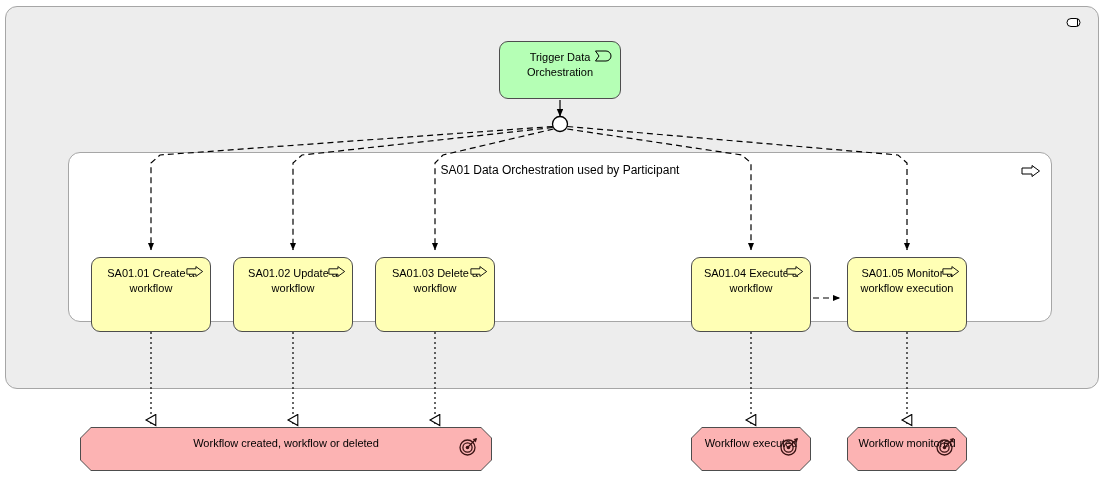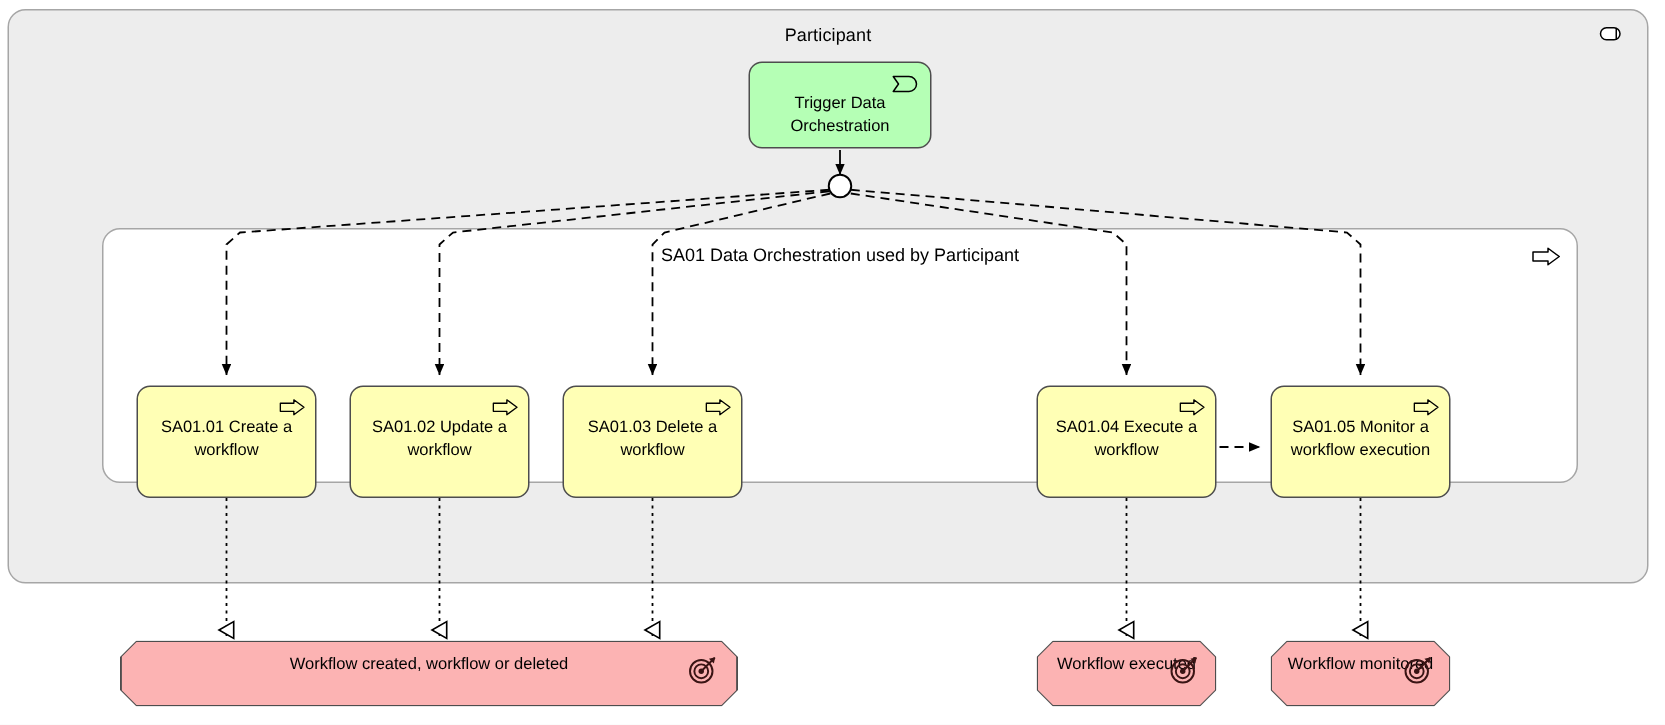--- a/index.html
+++ b/index.html
@@ -26,21 +26,21 @@
   }
   .process-container-title{
     position:absolute;left:0;top:10px;width:100%;text-align:center;
     font-size:12px;color:#000;
   }
   .proc-icon-tr{position:absolute;right:10px;top:11px;width:20px;height:14px;}
 
   
   .node{position:absolute;box-sizing:border-box;border:1px solid #4d4d4d;}
   .node .label{
-    position:absolute;left:6px;right:6px;top:20px;
+    position:absolute;left:6px;right:6px;top:8px;
     text-align:center;font-size:11px;line-height:14.5px;color:#000;
   }
   .node .corner-icon{position:absolute;right:6px;top:7px;}
 
   .event-node{background:#b5ffb5;border-radius:9px;}
   .process-node{background:#ffffb5;border-radius:9px;}
   .outcome-shell{position:absolute;}
   .outcome-border{
     position:absolute;inset:0;
     clip-path:polygon(11px 0,calc(100% - 11px) 0,100% 11px,100% calc(100% - 11px),
@@ -60,21 +60,20 @@
   .outcome-shell .corner-icon{position:absolute;}
 
   svg.overlay{position:absolute;left:0;top:0;width:1110px;height:483px;pointer-events:none;}
 </style>
 </head>
 <body>
 
 <div id="canvas">
 
   <div class="participant">
-    <div class="participant-title">Participant</div>
     <svg class="role-icon" viewBox="0 0 20 13">
       <rect x="1" y="2.5" width="13" height="8" rx="4" ry="4" fill="#ffffff" stroke="#000" stroke-width="1"></rect>
       <line x1="11.5" y1="2.6" x2="11.5" y2="10.4" stroke="#000" stroke-width="1"></line>
     </svg>
   </div>
 
   <div class="process-container">
     <div class="process-container-title">SA01 Data Orchestration used by Participant</div>
     <svg class="proc-icon-tr" viewBox="0 0 20 14">
       <polygon points="1,4 11,4 11,1.5 18.5,7 11,12.5 11,10 1,10" fill="#ffffff" stroke="#000" stroke-width="1" stroke-linejoin="round"></polygon>

